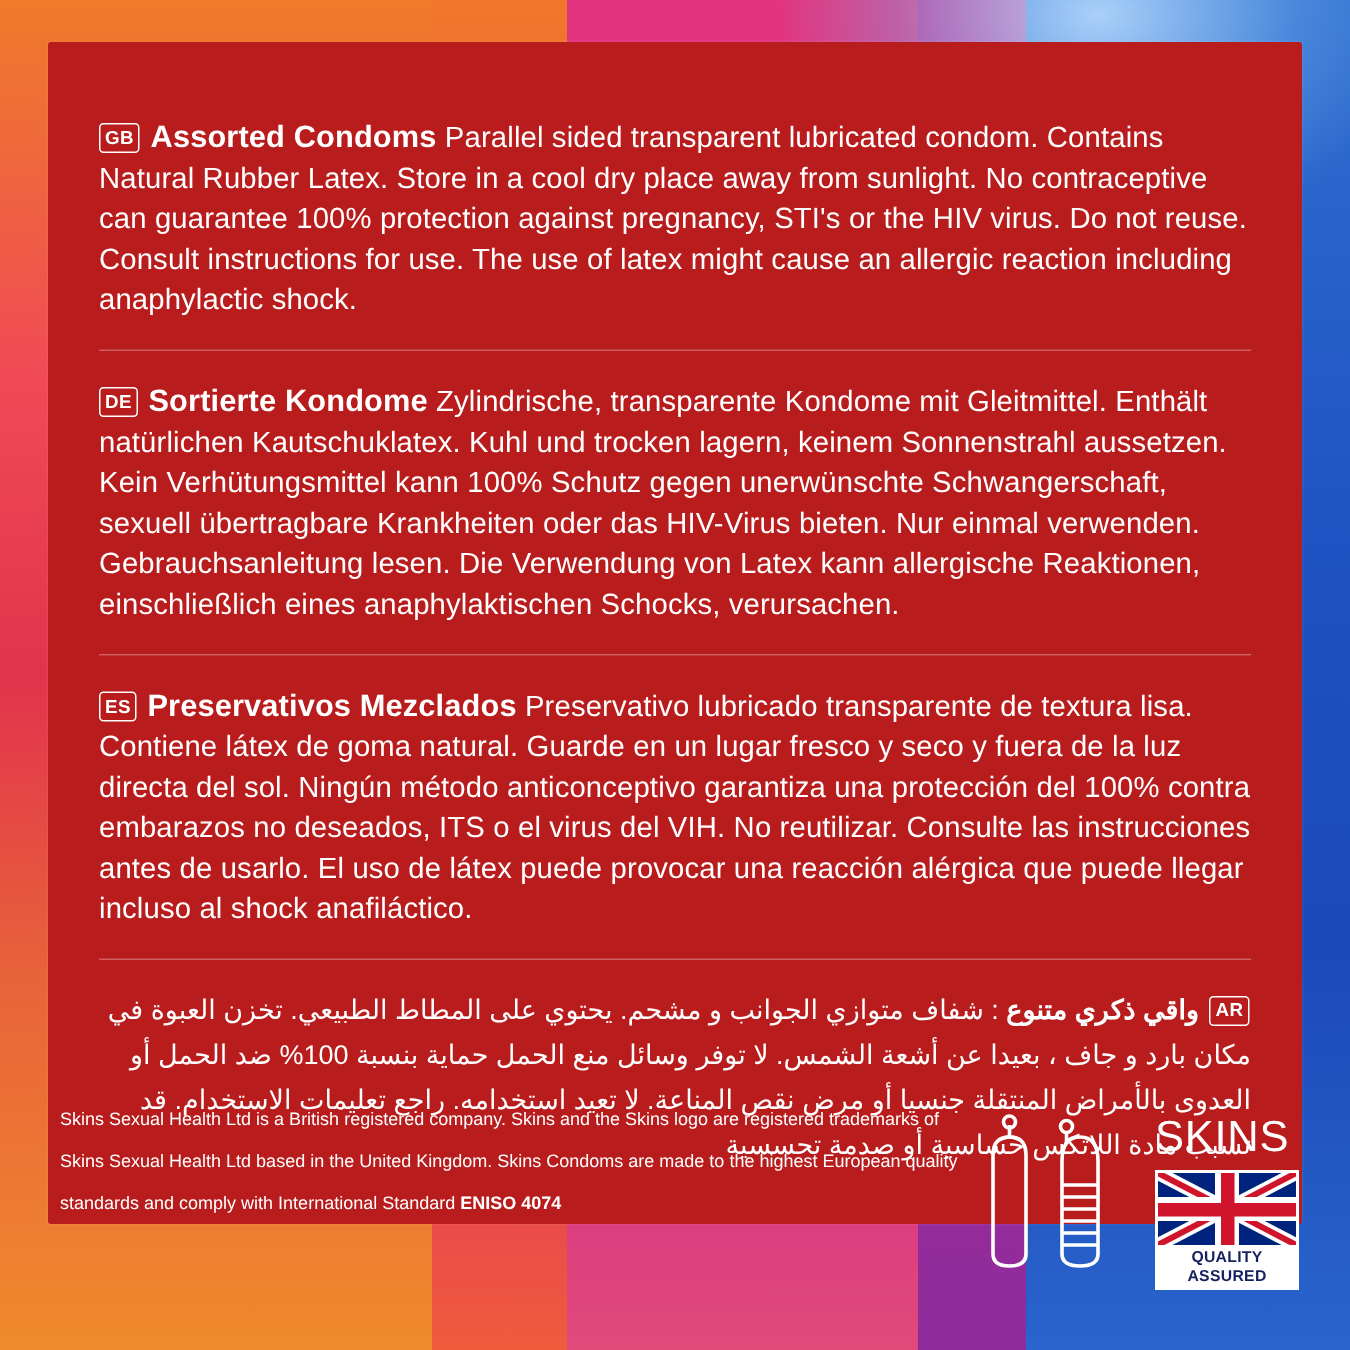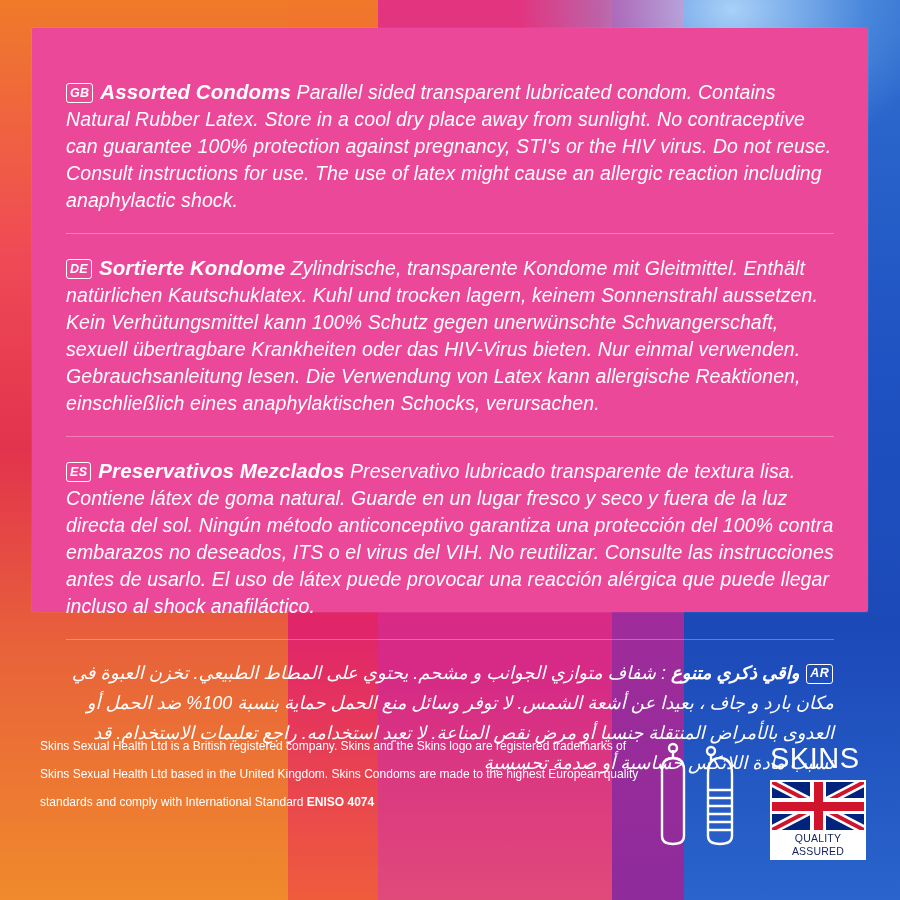--- a/index.html
+++ b/index.html
@@ -43,25 +43,24 @@
     background: radial-gradient(ellipse at center, rgba(190,225,255,0.85) 0%, rgba(120,180,240,0.35) 45%, rgba(60,110,200,0) 72%);
     pointer-events: none;
   }
 
   
   .panel {
     position: absolute;
     left: 32px;
     top: 28px;
     width: 836px;
-    height: 584px;
-    background: #ec4899;
+    height: 788px;
+    background: #b91c1c;
     border-radius: 2px;
     box-shadow: 0 0 0 1px rgba(255,255,255,0.05);
-    font-style: italic;
   }
 
   .panel-inner {
     padding: 30px 34px 10px 34px;
     color: #ffffff;
   }
 
   .block { margin-bottom: 14px; }
 
   .divider {
@@ -225,21 +224,21 @@
     left: 0;
     height: 9px;
     width: 100%;
     margin-top: -4.5px;
     background: #cf142b;
   }
   .badge-text {
     text-align: center;
     color: #15205e;
     font-size: 10.5px;
-    font-weight: normal;
+    font-weight: bold;
     line-height: 13px;
     padding-top: 2px;
     letter-spacing: 0.2px;
   }
 </style>
 </head>
 <body>
 
 <div id="page">
 

